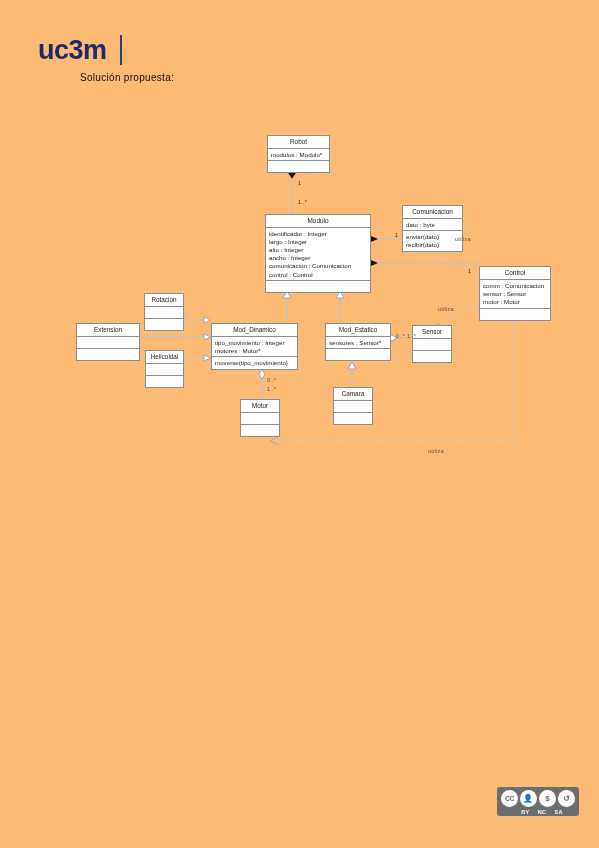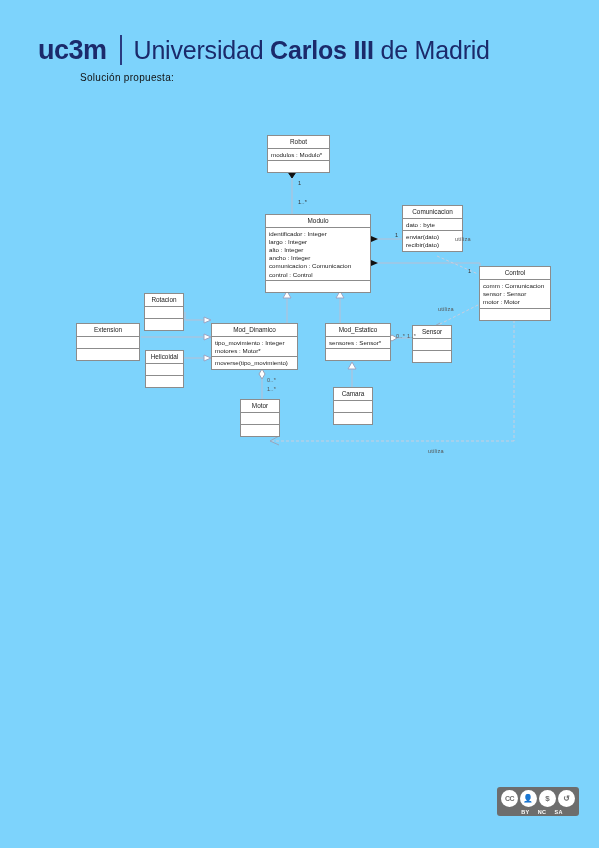--- a/index.html
+++ b/index.html
@@ -10,21 +10,21 @@
   body {
     width: 599px;
     height: 848px;
     position: relative;
     font-family: "Liberation Sans", sans-serif;
     overflow: hidden;
   }
   .page {
     position: absolute;
     inset: 0;
-    background: #7dd3fc;
+    background: #fdba74;
   }
 
   
   .brand {
     position: absolute;
     left: 38px;
     top: 33px;
     display: flex;
     align-items: center;
     height: 34px;
@@ -177,21 +177,20 @@
   }
 </style>
 </head>
 <body>
 
 <div class="page">
 
   <div class="brand">
     <span class="brand-uc3m">uc3m</span>
     <span class="brand-rule"></span>
-    <span class="brand-name"><span>Universidad </span><b>Carlos III</b><span> de Madrid</span></span>
   </div>
 
   <div class="subtitle">Solución propuesta:</div>
 
   <div class="canvas">
 
     <svg viewBox="0 0 599 848">
       <defs>
         <marker id="arrowFilled" markerWidth="7" markerHeight="7" refX="6" refY="3" orient="auto">
           <path d="M0,0 L7,3 L0,6 z" fill="#1a1a1a"></path>

